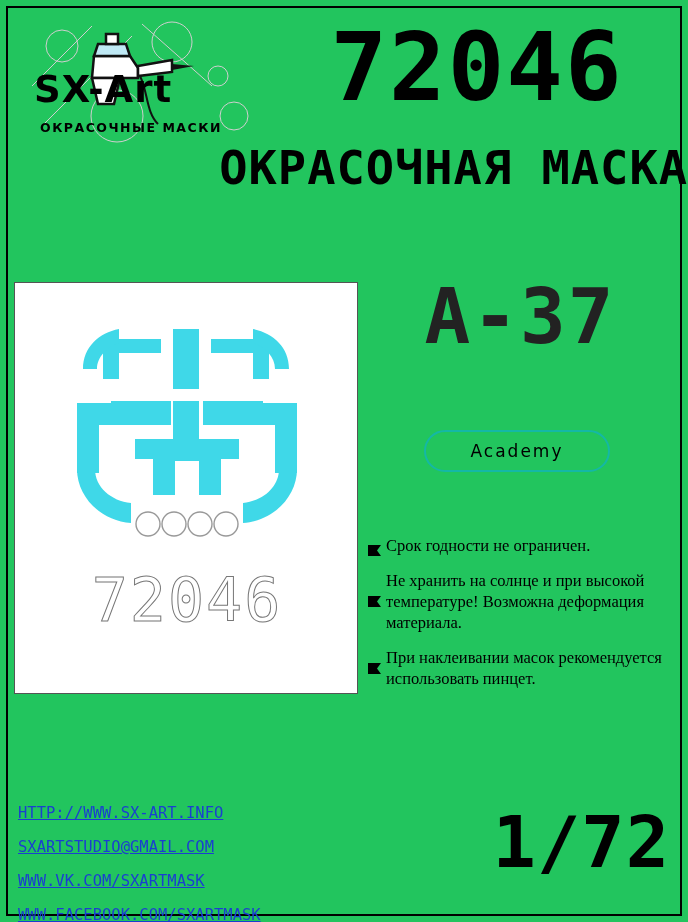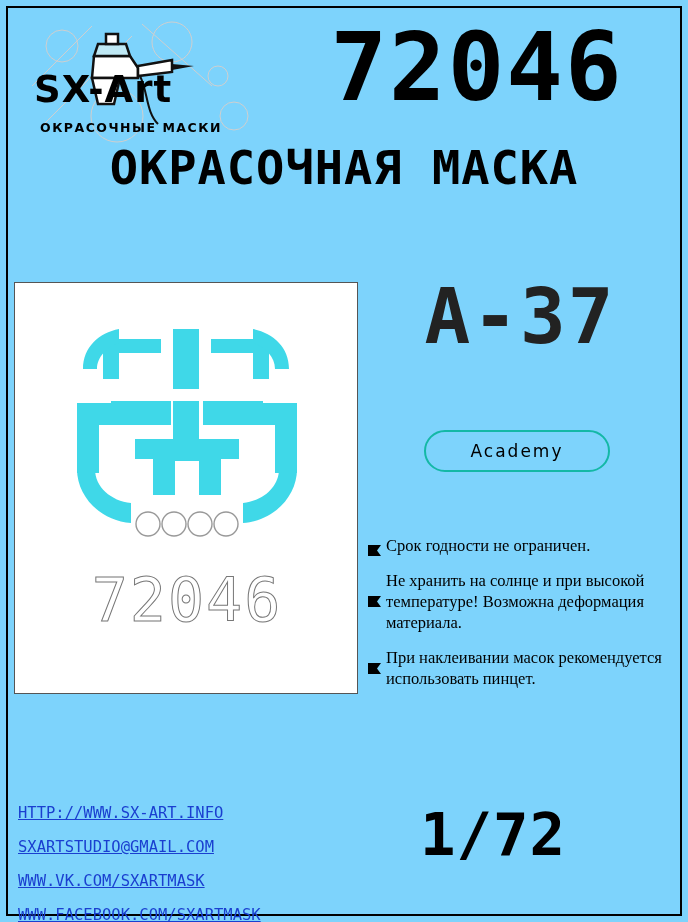--- a/index.html
+++ b/index.html
@@ -7,21 +7,21 @@
     padding: 0;
     background: #ffffff;
   }
   body {
     font-family: "Liberation Sans", sans-serif;
   }
   .page {
     position: relative;
     width: 688px;
     height: 922px;
-    background: #7dd3fc;
+    background: #22c55e;
     box-sizing: border-box;
     overflow: hidden;
   }
   .border-outer {
     position: absolute;
     left: 6px; top: 6px;
     width: 676px; height: 910px;
     border: 2px solid #000;
     box-sizing: border-box;
   }
@@ -62,21 +62,21 @@
     font-size: 94px;
     line-height: 104px;
     letter-spacing: 2px;
     color: #000;
   }
 
   .title-main {
     position: absolute;
     left: 0px; top: 140px;
     width: 688px;
-    text-align: center;
+    text-align: right;
     font-family: "DejaVu Sans Mono", monospace;
     font-weight: bold;
     font-size: 47px;
     letter-spacing: 1px;
     color: #000;
   }
 
   
   .mask-sheet {
     position: absolute;
@@ -169,24 +169,24 @@
     color: #1a3fd0;
     text-decoration: underline;
     display: block;
     white-space: nowrap;
     margin-top: 12px;
   }
   .scale {
     position: absolute;
     left: 420px; top: 800px;
     width: 250px;
-    text-align: left;
-    font-family: "DejaVu Sans Mono", monospace;
-    font-weight: bold;
-    font-size: 59px;
+    text-align: right;
+    font-family: "DejaVu Sans Mono", monospace;
+    font-weight: bold;
+    font-size: 72px;
     color: #000;
     letter-spacing: 1px;
   }
 </style>
 </head>
 <body>
 
 <div class="page">
   <div class="border-outer"></div>
 

